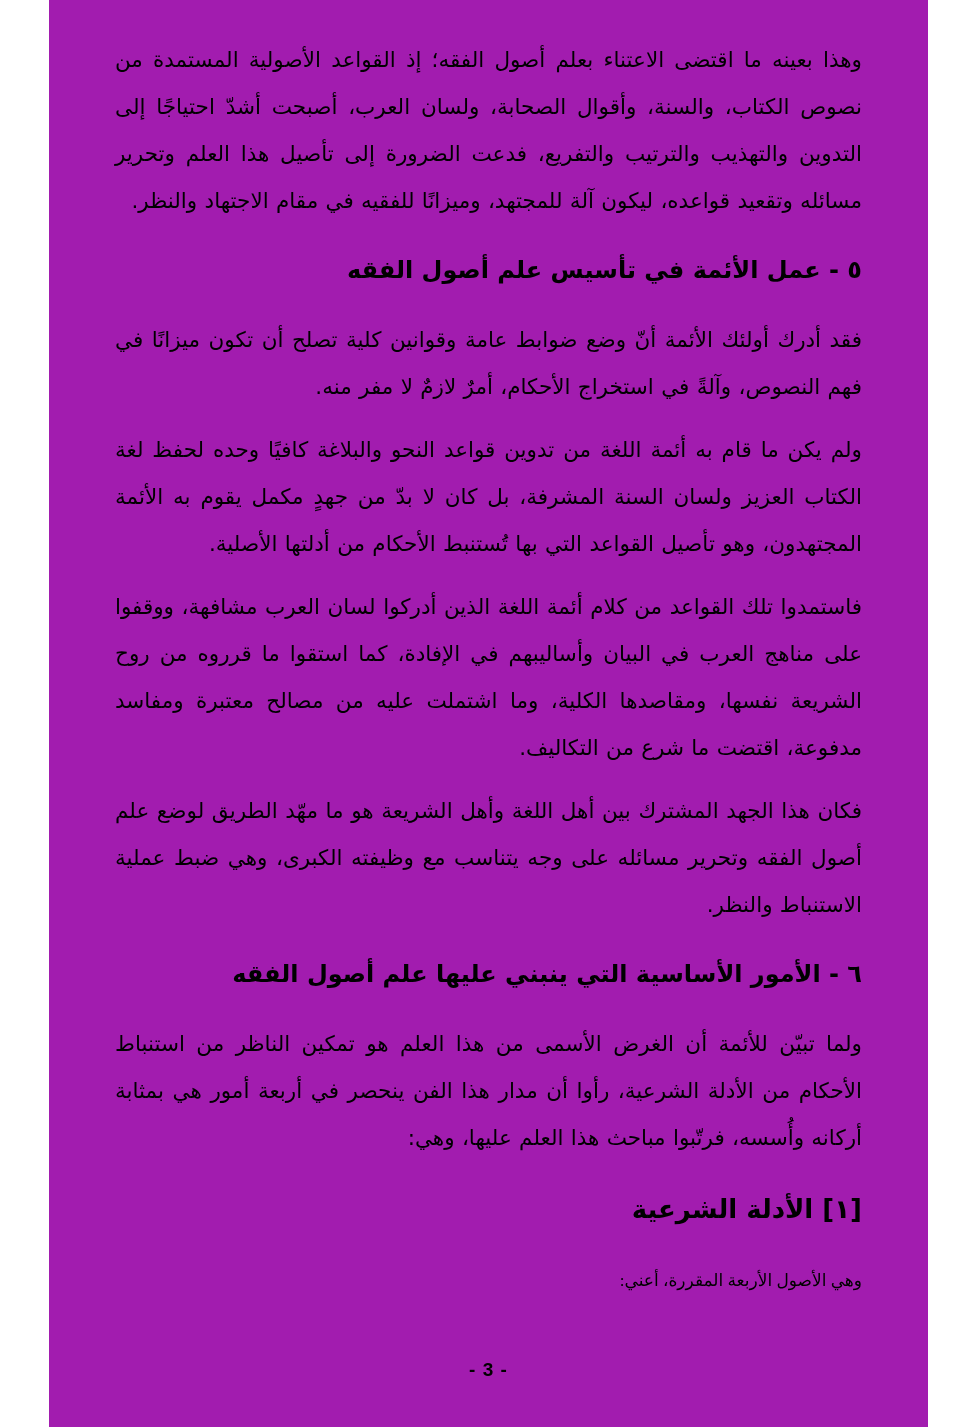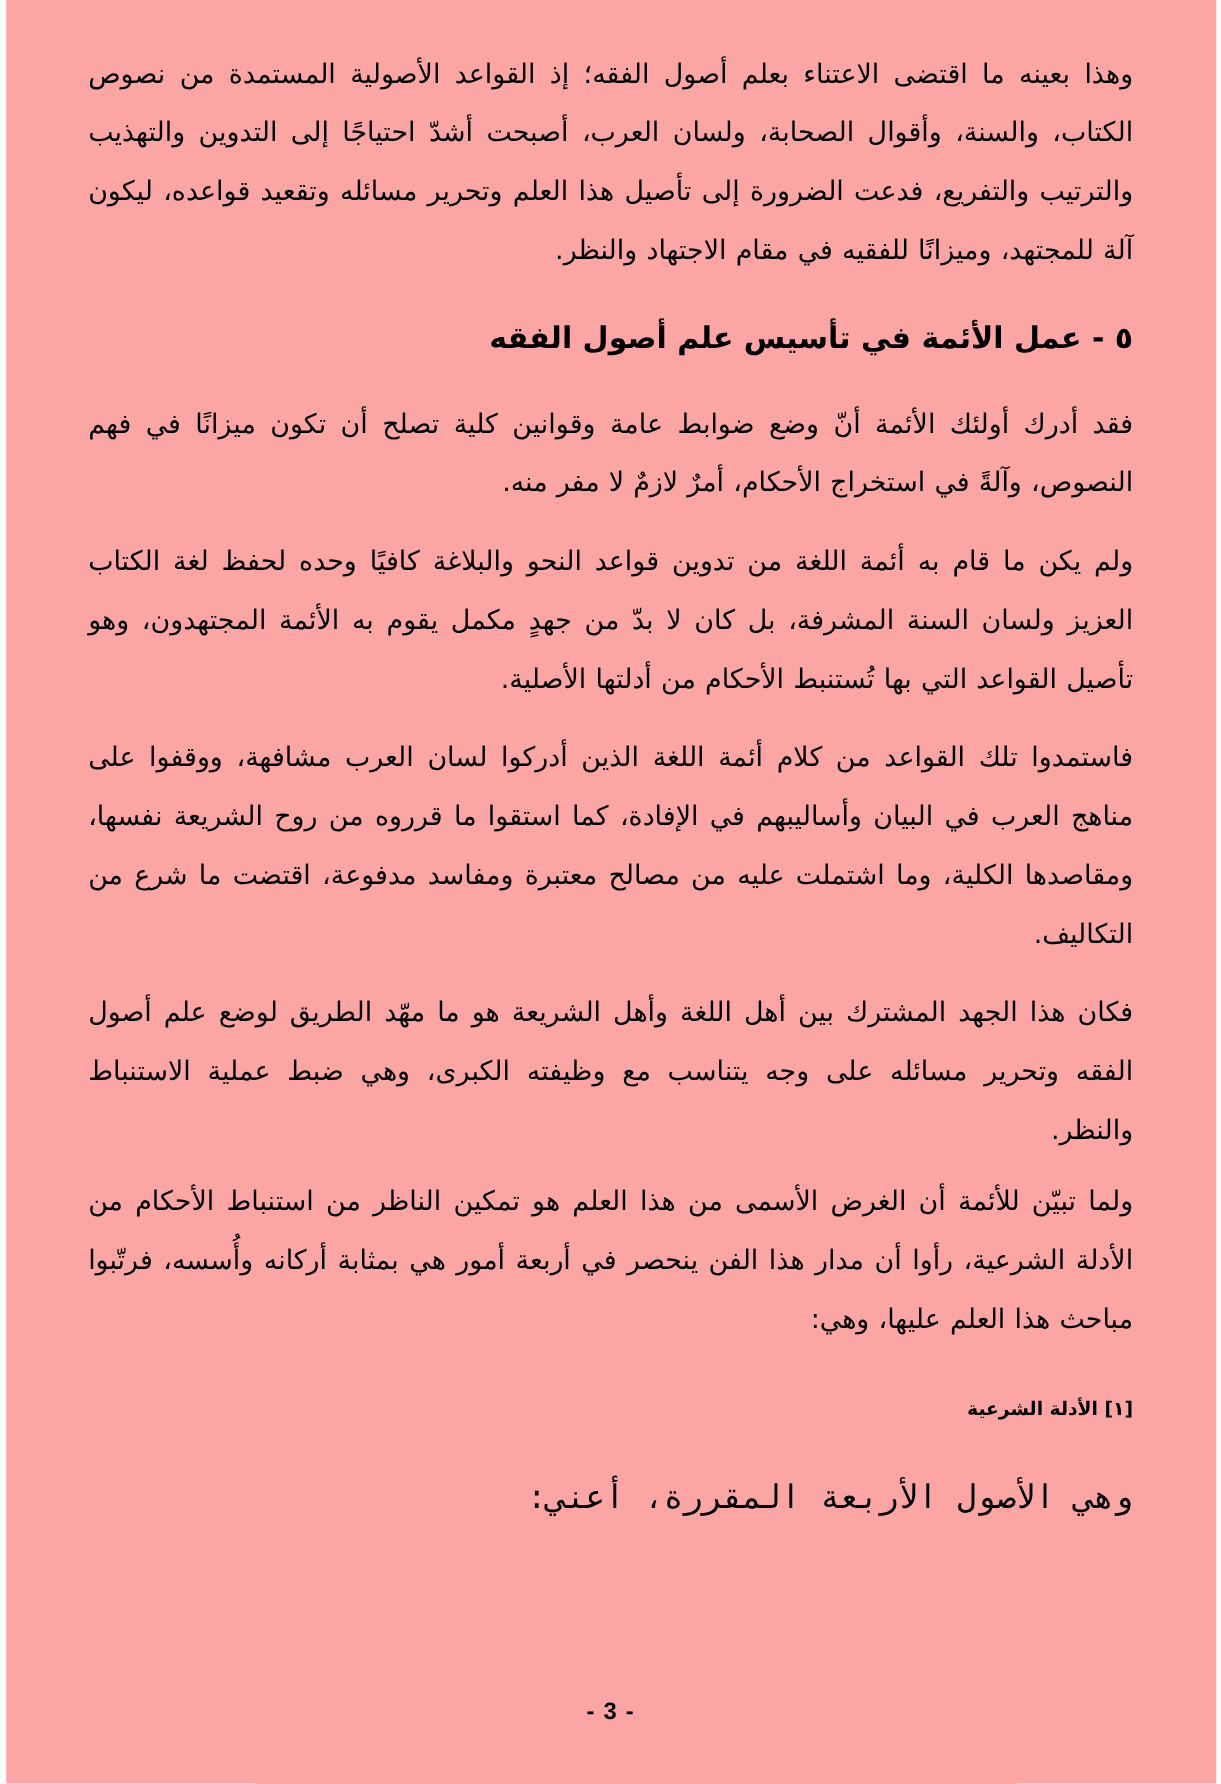--- a/index.html
+++ b/index.html
@@ -2,24 +2,24 @@
 <html lang="ar" dir="rtl"><head>
 <meta charset="utf-8">
 <style>
   html, body {
     margin: 0;
     padding: 0;
     background: #ffffff;
   }
   .page {
     position: relative;
-    width: 968px;
+    width: 879px;
     height: 1427px;
     margin: 0 auto;
-    background: #fca5a5;
+    background: #a21caf;
     box-sizing: border-box;
     overflow: hidden;
   }
   .content {
     position: absolute;
     top: 36px;
     right: 66px;
     left: 66px;
     direction: rtl;
     text-align: justify;
@@ -46,31 +46,31 @@
     font-family: "DejaVu Sans", "Liberation Sans", sans-serif;
     font-size: 24px;
     font-weight: bold;
     color: #000000;
     direction: rtl;
     margin: 26px 0 26px 0;
     line-height: 40px;
   }
   .subheading {
     font-family: "DejaVu Sans", "Liberation Sans", sans-serif;
-    font-size: 15px;
+    font-size: 26px;
     font-weight: bold;
     color: #000000;
     text-align: center;
     direction: rtl;
     margin: 26px 0 26px 0;
     line-height: 44px;
   }
   .closing {
-    font-family: Liberation Mono, monospace;
-    font-size: 26px;
+    font-family: Liberation Serif, serif;
+    font-size: 17px;
     color: #000000;
     text-align: left;
     direction: rtl;
     margin: 28px 0 0 0;
     line-height: 44px;
   }
   .page-number {
     position: absolute;
     left: 0;
     right: 0;
@@ -96,20 +96,21 @@
     <h2 class="heading">٥ - عمل الأئمة في تأسيس علم أصول الفقه</h2>
 
     <p class="para">فقد أدرك أولئك الأئمة أنّ وضع ضوابط عامة وقوانين كلية تصلح أن تكون ميزانًا في فهم النصوص، وآلةً في استخراج الأحكام، أمرٌ لازمٌ لا مفر منه.</p>
 
     <p class="para">ولم يكن ما قام به أئمة اللغة من تدوين قواعد النحو والبلاغة كافيًا وحده لحفظ لغة الكتاب العزيز ولسان السنة المشرفة، بل كان لا بدّ من جهدٍ مكمل يقوم به الأئمة المجتهدون، وهو تأصيل القواعد التي بها تُستنبط الأحكام من أدلتها الأصلية.</p>
 
     <p class="para">فاستمدوا تلك القواعد من كلام أئمة اللغة الذين أدركوا لسان العرب مشافهة، ووقفوا على مناهج العرب في البيان وأساليبهم في الإفادة، كما استقوا ما قرروه من روح الشريعة نفسها، ومقاصدها الكلية، وما اشتملت عليه من مصالح معتبرة ومفاسد مدفوعة، اقتضت ما شرع من التكاليف.</p>
 
     <p class="para tight">فكان هذا الجهد المشترك بين أهل اللغة وأهل الشريعة هو ما مهّد الطريق لوضع علم أصول الفقه وتحرير مسائله على وجه يتناسب مع وظيفته الكبرى، وهي ضبط عملية الاستنباط والنظر.</p>
 
+    <h2 class="heading">٦ - الأمور الأساسية التي ينبني عليها علم أصول الفقه</h2>
 
     <p class="para">ولما تبيّن للأئمة أن الغرض الأسمى من هذا العلم هو تمكين الناظر من استنباط الأحكام من الأدلة الشرعية، رأوا أن مدار هذا الفن ينحصر في أربعة أمور هي بمثابة أركانه وأُسسه، فرتّبوا مباحث هذا العلم عليها، وهي:</p>
 
     <h3 class="subheading">[١] الأدلة الشرعية</h3>
 
     <p class="closing">وهي الأصول الأربعة المقررة، أعني:</p>
 
   </div>
 
   <div class="page-number">- 3 -</div>

